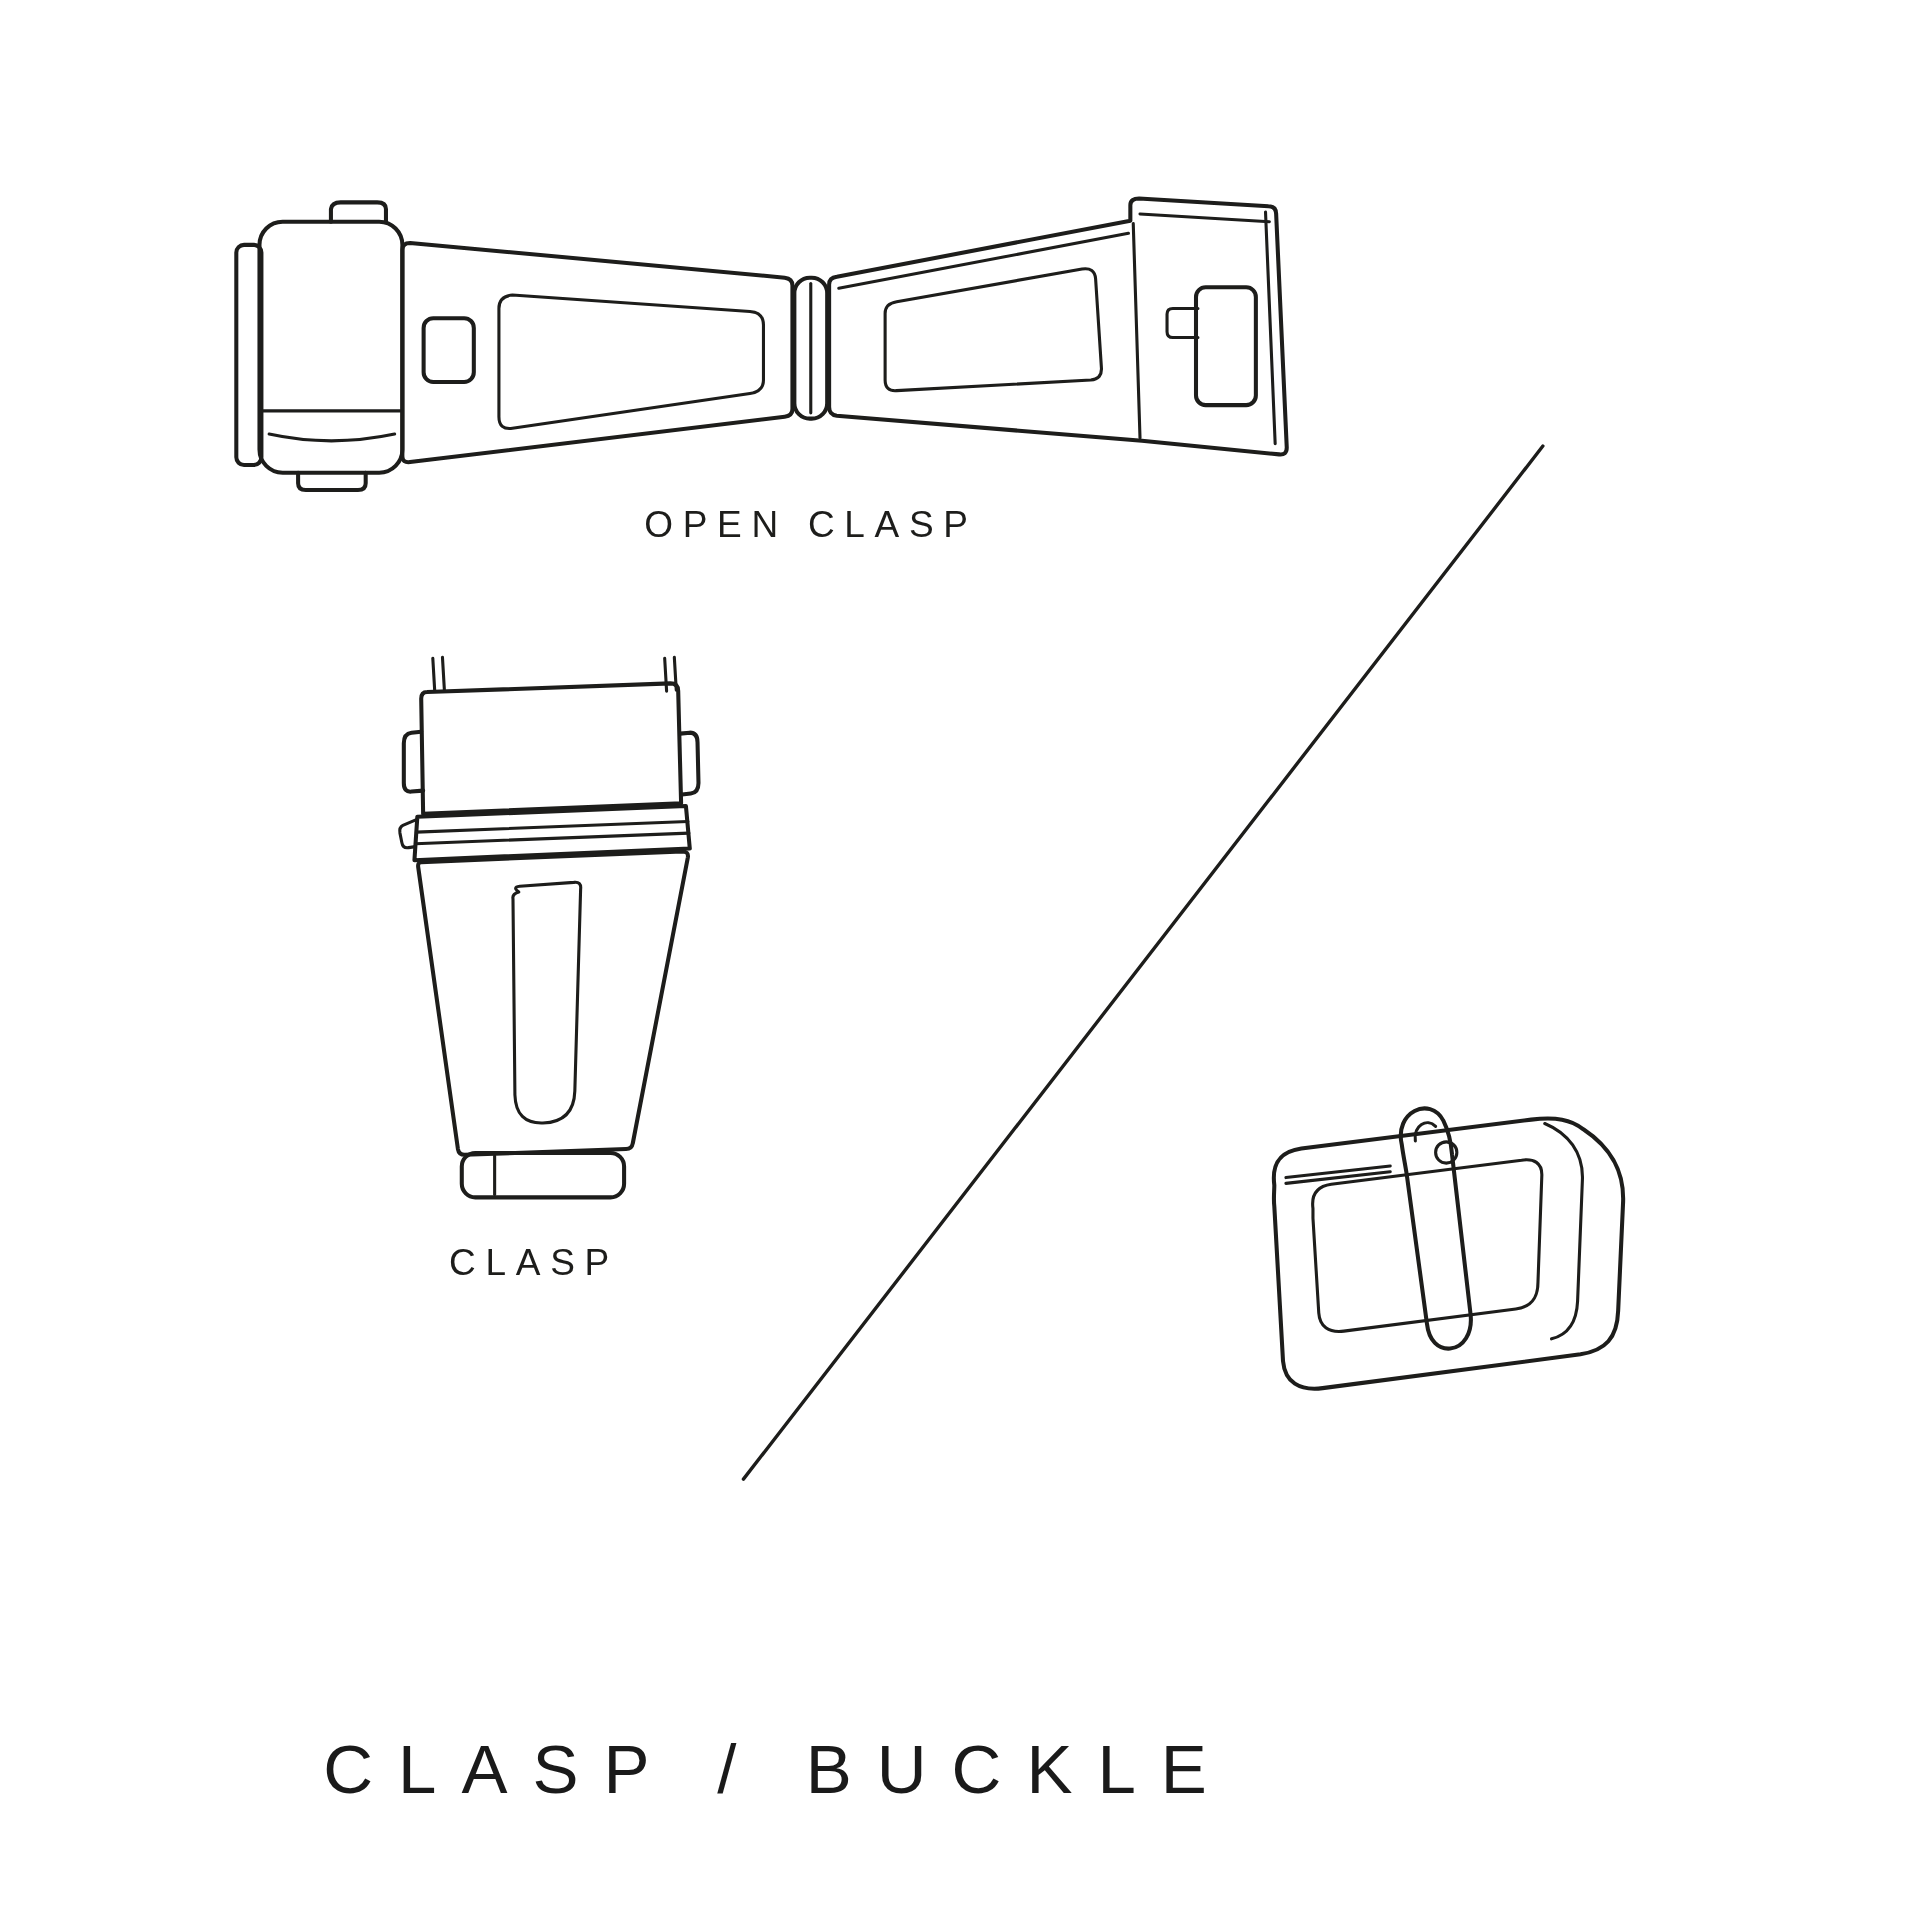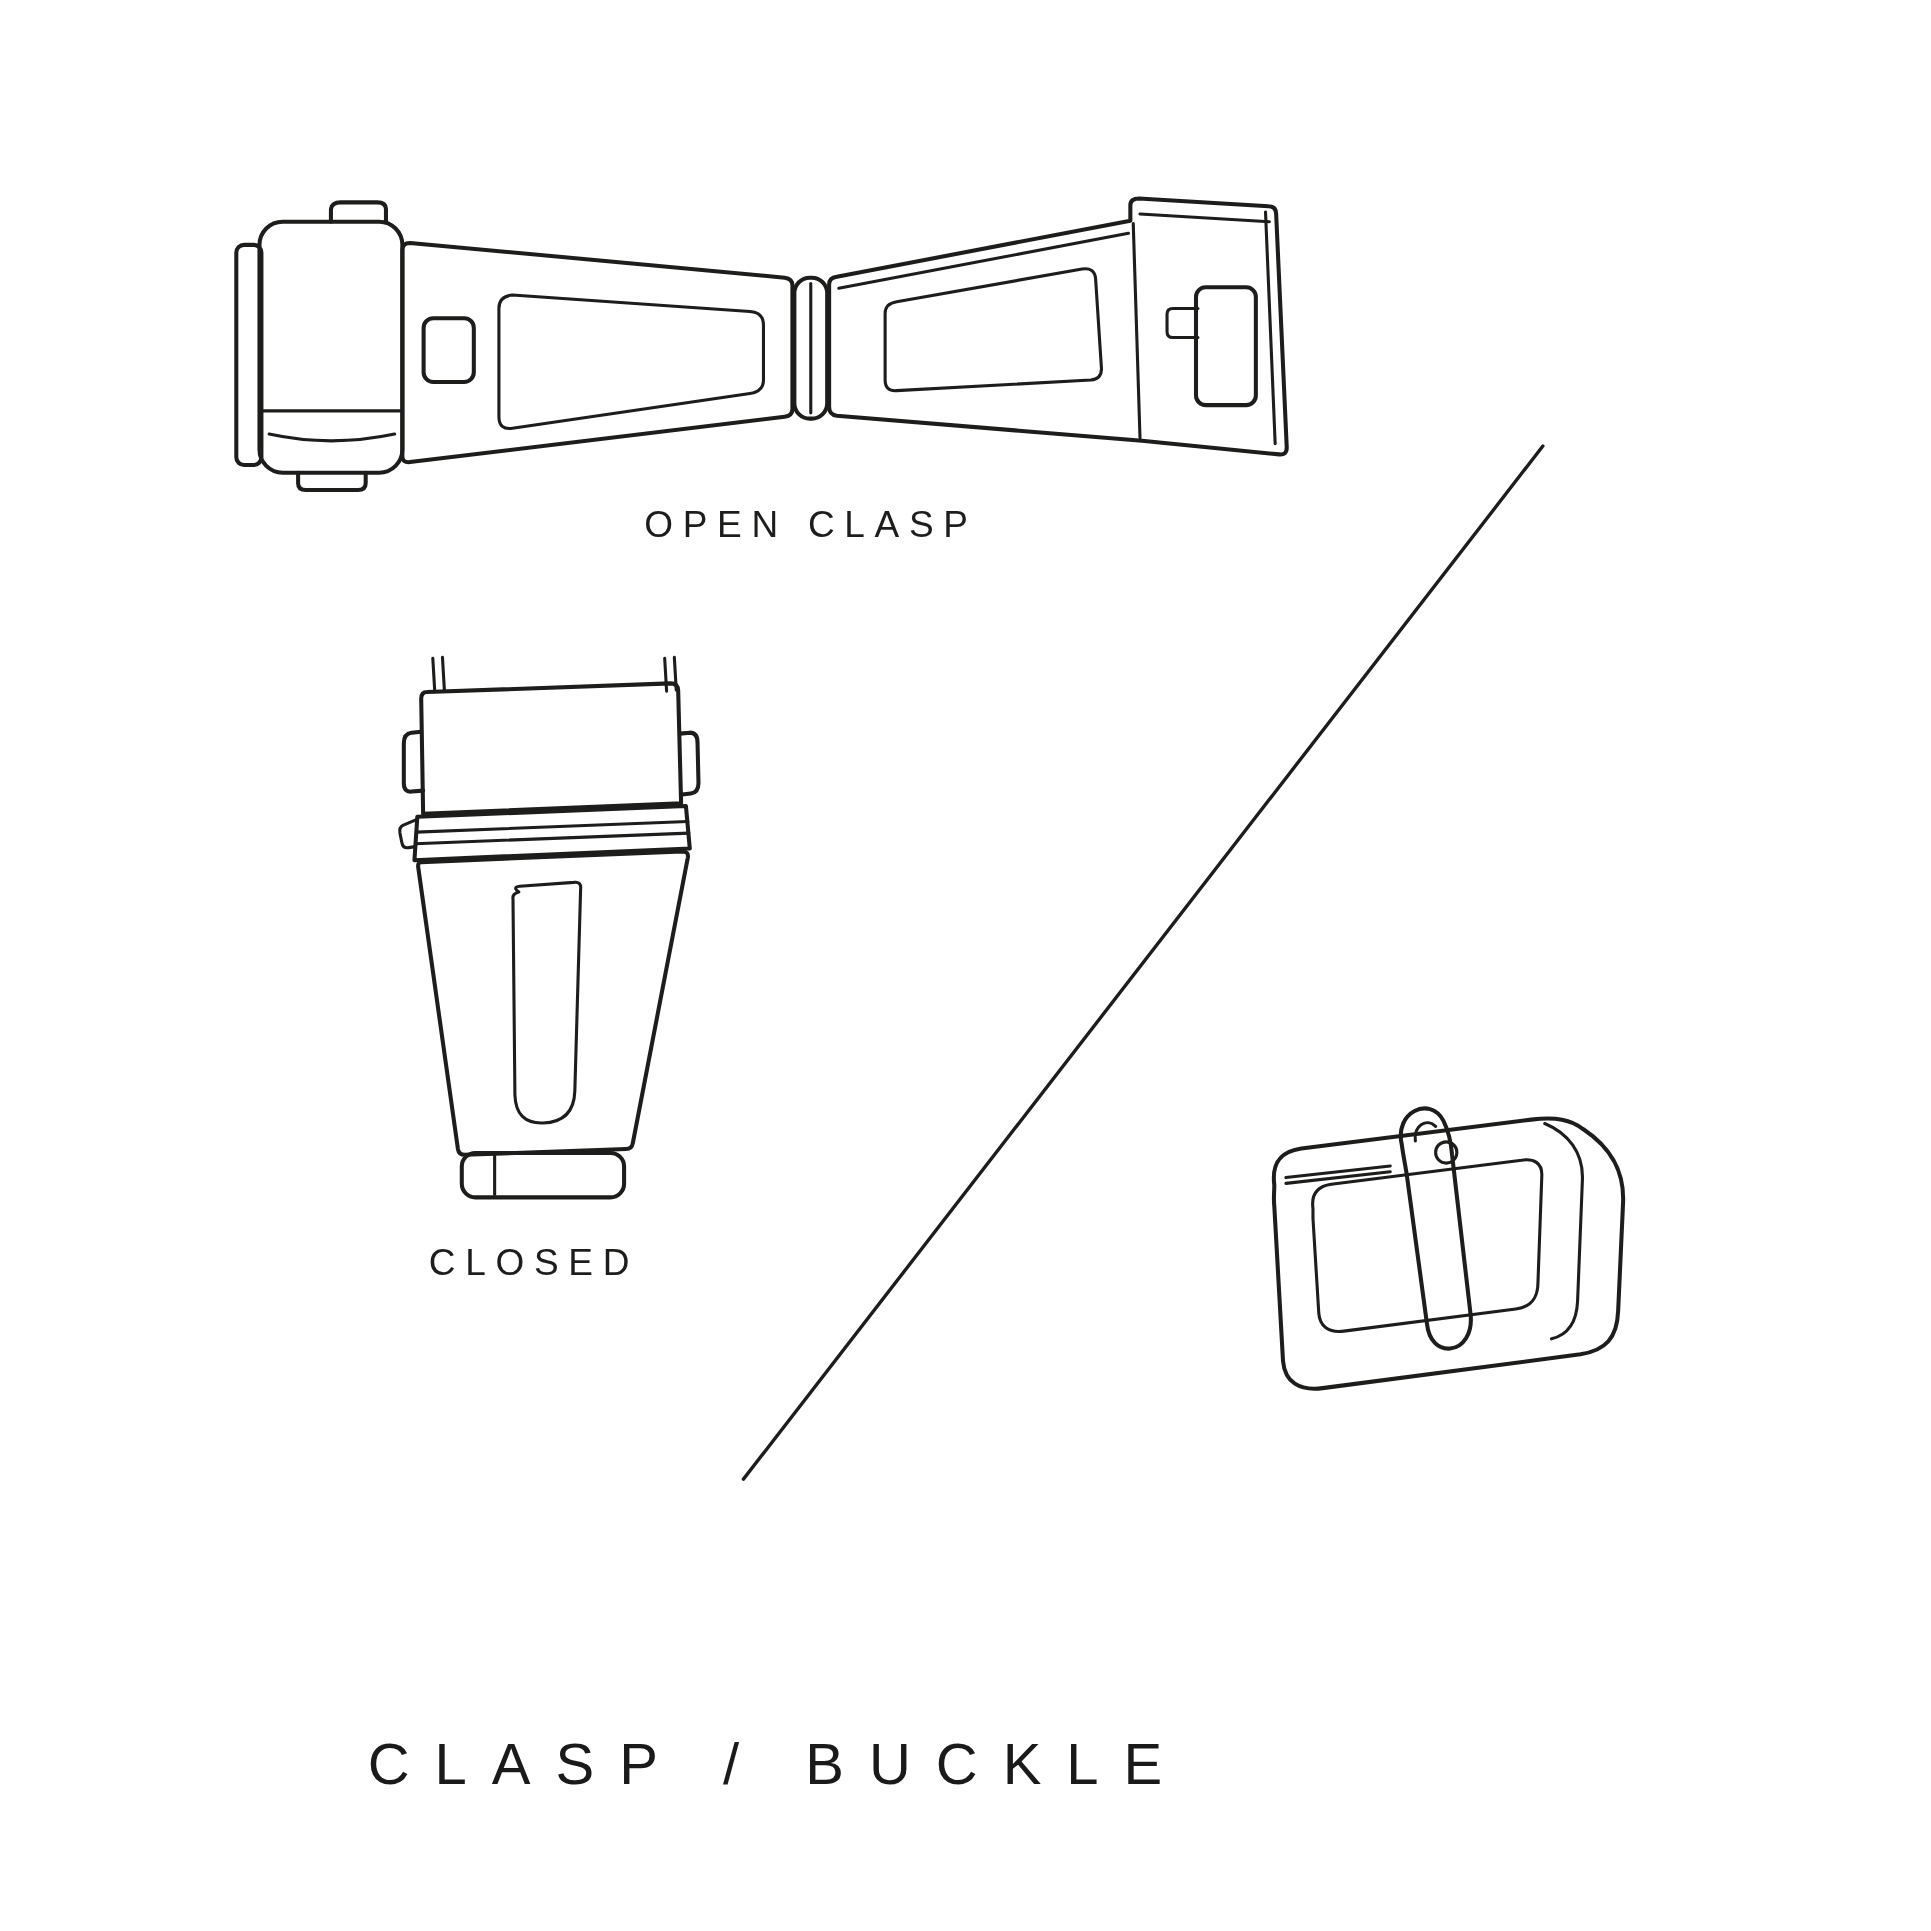--- a/index.html
+++ b/index.html
@@ -21,21 +21,21 @@
     letter-spacing: 9.7px;
     font-weight: 400;
     white-space: nowrap;
   }
   .page-title {
     position: absolute;
     left: 0; width: 1555px;
     top: 1730px;
     text-align: center;
     color: #1a1a1a;
-    font-size: 58px;
+    font-size: 69px;
     letter-spacing: 25px;
     font-weight: 400;
     white-space: nowrap;
   }
   .stroke { fill: none; stroke: #1d1d1b; stroke-width: 4.2; stroke-linecap: round; stroke-linejoin: round; }
   .stroke-fine { fill: none; stroke: #1d1d1b; stroke-width: 3.2; stroke-linecap: round; stroke-linejoin: round; }
 </style>
 </head>
 <body>
 
@@ -90,21 +90,21 @@
 
       <path class="stroke" d="M26,233 L296,222 Q303,222 302,228 L245,524 Q244,530 238,530 L71,536 Q65,536 64,530 L23,239 Q22,233 26,233 Z"></path>
 
       <path class="stroke-fine" d="M127,264 Q120,259 128,258 L184,254 Q192,253 191,261 L185,470 Q184,502 152,503 Q124,504 123,474 L121,271 Q120,266 127,264 Z"></path>
 
       <rect class="stroke" x="68" y="534" width="168" height="46" rx="14"></rect>
       <line class="stroke-fine" x1="102" y1="537" x2="102" y2="577"></line>
     </svg>
   </div>
 
-  <div class="caption" style="left:148px; top:1242px; width:772px;">CLOSED</div>
+  <div class="caption" style="left:148px; top:1242px; width:772px;">CLASP</div>
 
   <svg class="fig" style="left:0; top:0;" width="1931" height="1931" viewBox="0 0 2000 2000">
     <line x1="1598" y1="462" x2="770" y2="1532" stroke="#1d1d1b" stroke-width="3.5" stroke-linecap="round"></line>
   </svg>
 
   <div class="fig" style="left:1226px; top:1081px;">
     <svg width="454" height="367" viewBox="0 0 470 380">
 
       <path class="stroke" d="M50,108 C47,84 57,73 78,70 L316,40 C342,37 357,40 370,50 C400,70 413,95 411,128 L406,238 C405,266 393,279 367,283 L100,318 C76,321 61,312 59,290 L50,130 C49,122 50,114 50,108 Z"></path>
 

